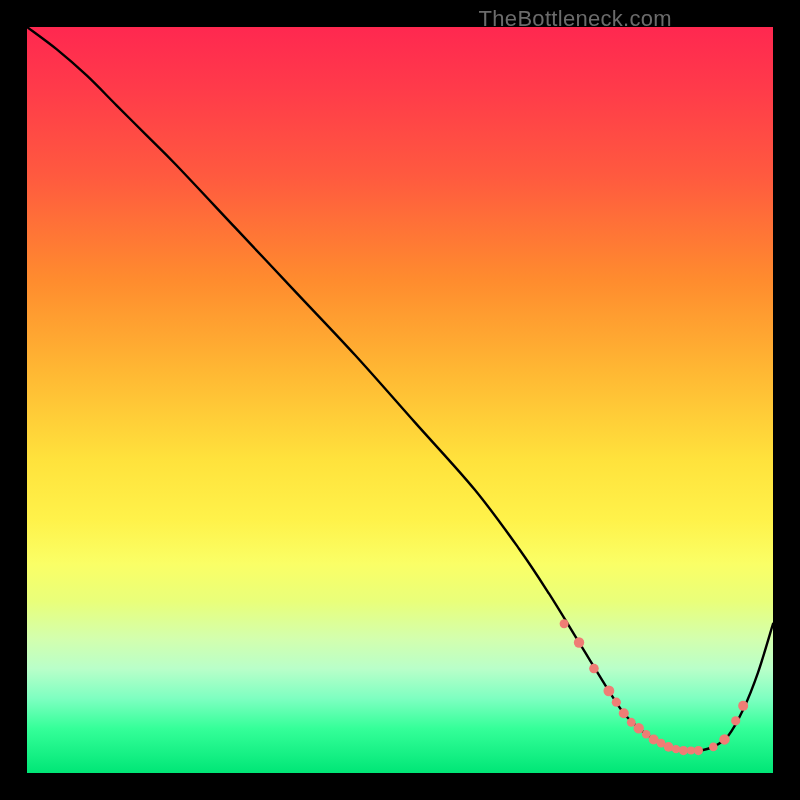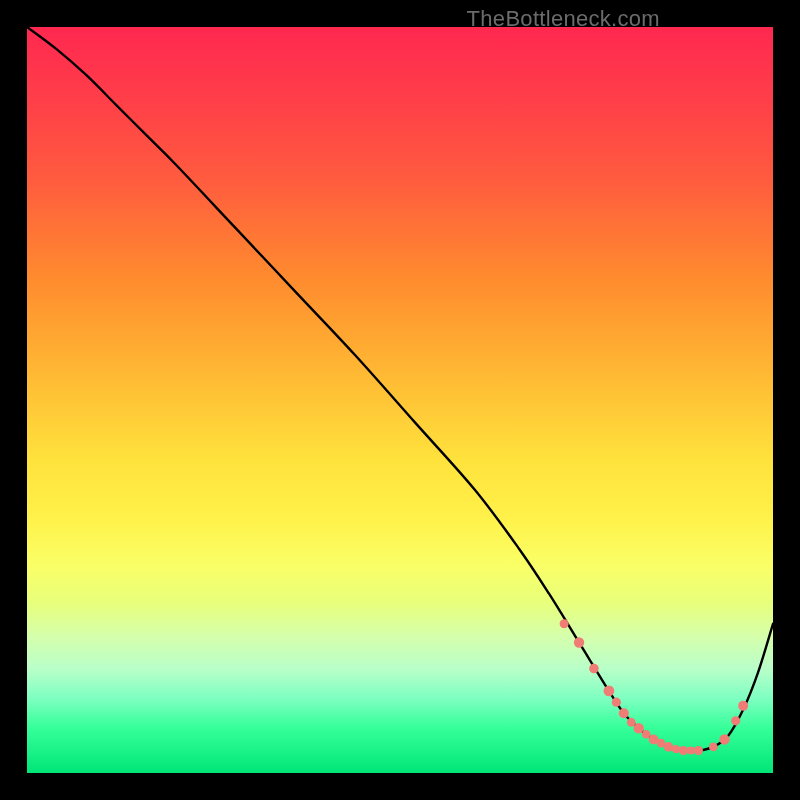--- a/index.html
+++ b/index.html
@@ -9,20 +9,21 @@
     height: 800px;
     background: #000;
     overflow: hidden;
     font-family: Arial, Helvetica, sans-serif;
   }
   .frame {
     position: relative;
     width: 672px;
     height: 800px;
     background: #000;
+    padding-left: 12px;
   }
   .watermark {
     position: absolute;
     top: 6px;
     right: 12px;
     color: #6b6b6b;
     font-size: 22px;
     font-weight: 400;
     letter-spacing: 0.3px;
     z-index: 5;

